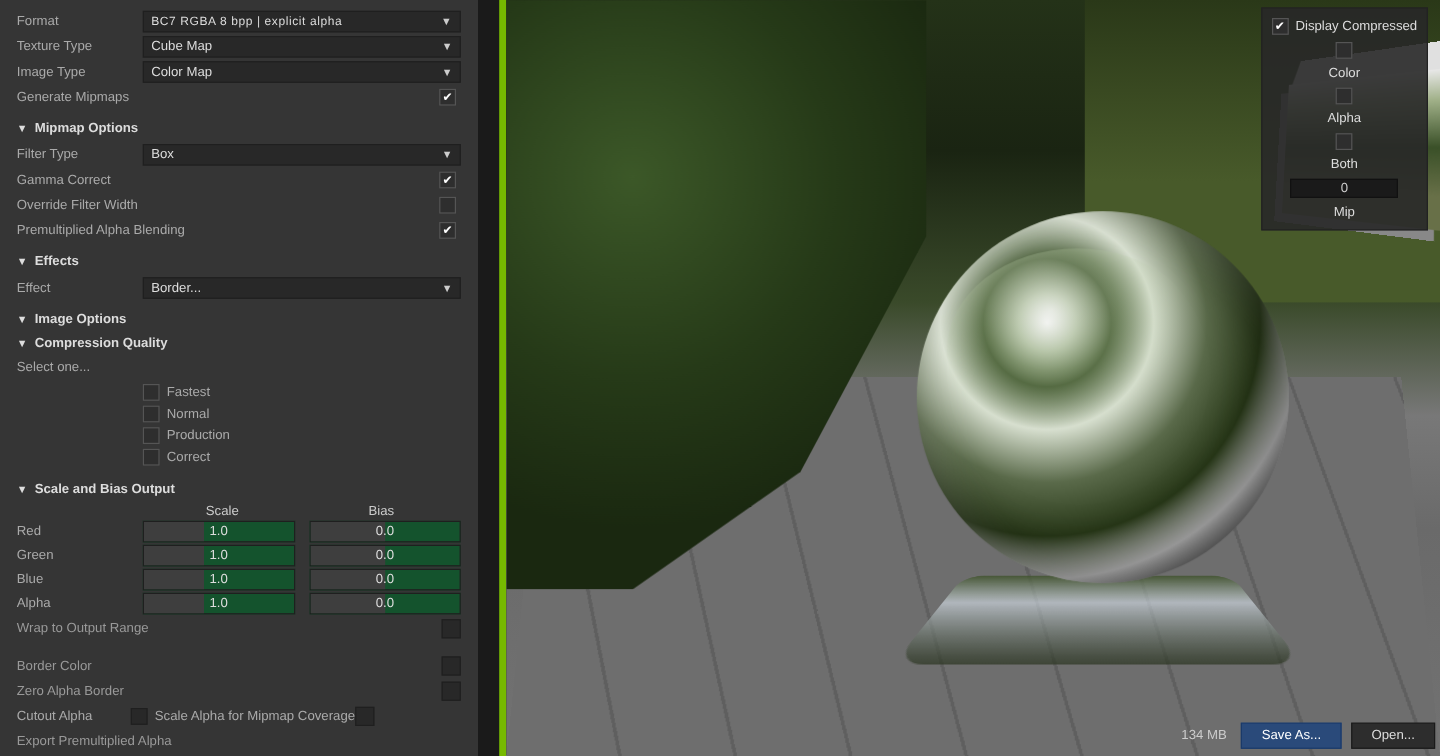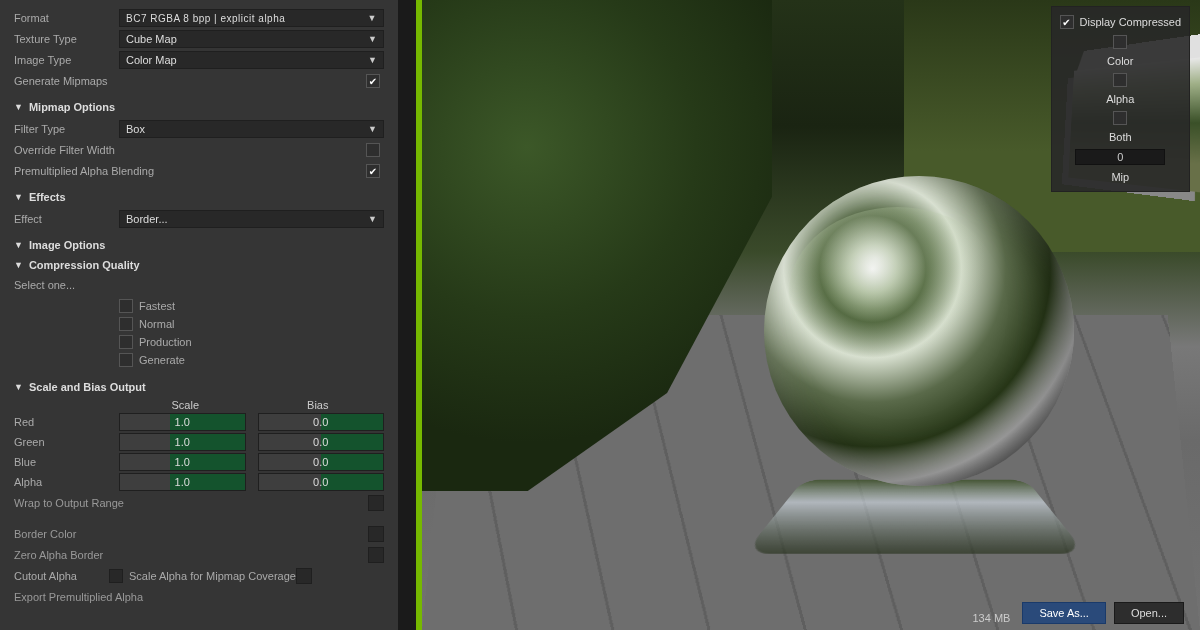--- a/index.html
+++ b/index.html
@@ -36,21 +36,21 @@
   .plain-row { display: flex; align-items: center; height: 20px; margin-bottom: 1px;}
   .plain-row .label { width: auto; flex: 1; color:#999; }
   .plain-row .chkend { width: 16px; height: 16px; background:#282828; border:1px solid #1f1f1f; }
   .plain-row.wcheck .mid { display:flex; align-items:center; gap:6px; }
   
   
   .overlay-top { position: absolute; top: 6px; right: 10px; background: rgba(40,40,40,0.9); padding: 8px; border:1px solid #222; }
   .overlay-top .r1 { display: flex; align-items: center; gap: 6px; color:#ddd; margin-bottom:6px;}
   .overlay-top .r2 { display: flex; align-items: center; gap: 6px; color:#ddd;flex-direction:column;}
   .overlay-top .mip-slider { width: 90px; height:16px; background:#1a1a1a; border:1px solid #111; display:flex; align-items:center; justify-content:center; color:#ccc;}
-  .bottom-bar { position:absolute; bottom:6px; right:16px; display:flex; gap:8px; align-items:flex-end;}
+  .bottom-bar { position:absolute; bottom:6px; right:4px; display:flex; gap:8px; align-items:center;}
   .btn { background:#2d2d2d; border:1px solid #1a1a1a; color:#ddd; padding:4px 16px; font-size:11px; }
   .btn.primary { background:#2a4a7a; border-color:#1a3a6a; color:#fff;}
   .status { color:#ccc; margin-right:4px;}
   
   
   .ground { position:absolute; left:0; right:0; bottom:0; height:55%; background: repeating-linear-gradient(75deg, #6e6e6e 0px, #6e6e6e 90px, #5f5f5f 90px, #5f5f5f 93px); transform: perspective(400px) rotateX(6deg); transform-origin: bottom; }
   .grass-left { position:absolute; left:0; top:0; width:45%; height:78%; background: radial-gradient(circle at 30% 30%, #3c5828 0%, #263a18 40%, #1a2810 70%); clip-path: polygon(0 0, 100% 0, 100% 40%, 70% 80%, 30% 100%, 0 100%);}
   .grass-right { position:absolute; right:0; top:0; width:38%; height:40%; background: linear-gradient(180deg, #2a3818 0%, #485a2a 60%);}
   .sphere { position:absolute; left:44%; top:28%; width:310px; height:310px; border-radius:50%; background: radial-gradient(circle at 35% 30%, #f0f0f0 0%, #a8b898 8%, #3a5028 18%, #d8e0d0 30%, #5a6a4a 45%, #283818 60%, #d0d0d0 72%, #3a3a3a 85%, #1a1a1a 100%); box-shadow: inset -20px -20px 40px rgba(0,0,0,0.4), inset 20px 20px 30px rgba(255,255,255,0.15);}
   .sphere::before { content:""; position:absolute; left:8%; top:10%; width:70%; height:55%; border-radius:50%; background: radial-gradient(ellipse at 40% 30%, rgba(255,255,255,0.5) 0%, rgba(180,200,160,0.3) 30%, transparent 60%);}
@@ -97,20 +97,26 @@
       <span>Mipmap Options</span>
     </div>
     <div class="row">
       <div class="label">Filter Type</div>
       <div class="selectbox">
         <span>Box</span>
         <span class="arrow">▼</span>
       </div>
     </div>
     <div class="row">
+      <div class="label" style="width:180px;">Gamma Correct</div>
+      <div class="checkbox-cell" style="background:transparent;border:none;">
+          <div class="chk checked"></div>
+        </div>
+    </div>
+    <div class="row">
       <div class="label" style="width:180px;">Override Filter Width</div>
       <div class="checkbox-cell" style="background:transparent;border:none;">
           <div class="chk"></div>
         </div>
     </div>
     <div class="row">
       <div class="label" style="width:200px;">Premultiplied Alpha Blending</div>
       <div class="checkbox-cell" style="background:transparent;border:none;">
           <div class="chk checked"></div>
         </div>
@@ -147,21 +153,21 @@
       <div class="qrow">
           <div class="chk"></div>
           <span>Normal</span>
         </div>
       <div class="qrow">
           <div class="chk"></div>
           <span>Production</span>
         </div>
       <div class="qrow">
           <div class="chk"></div>
-          <span>Generate</span>
+          <span>Correct</span>
         </div>
     </div>
 
     <div class="sub-hdr" style="margin-top:14px;">
       <span class="tri">▼</span>
       <span>Scale and Bias Output</span>
     </div>
     <div class="sb-header">
       <div class="col1"></div>
       <div class="col2">Scale</div>

